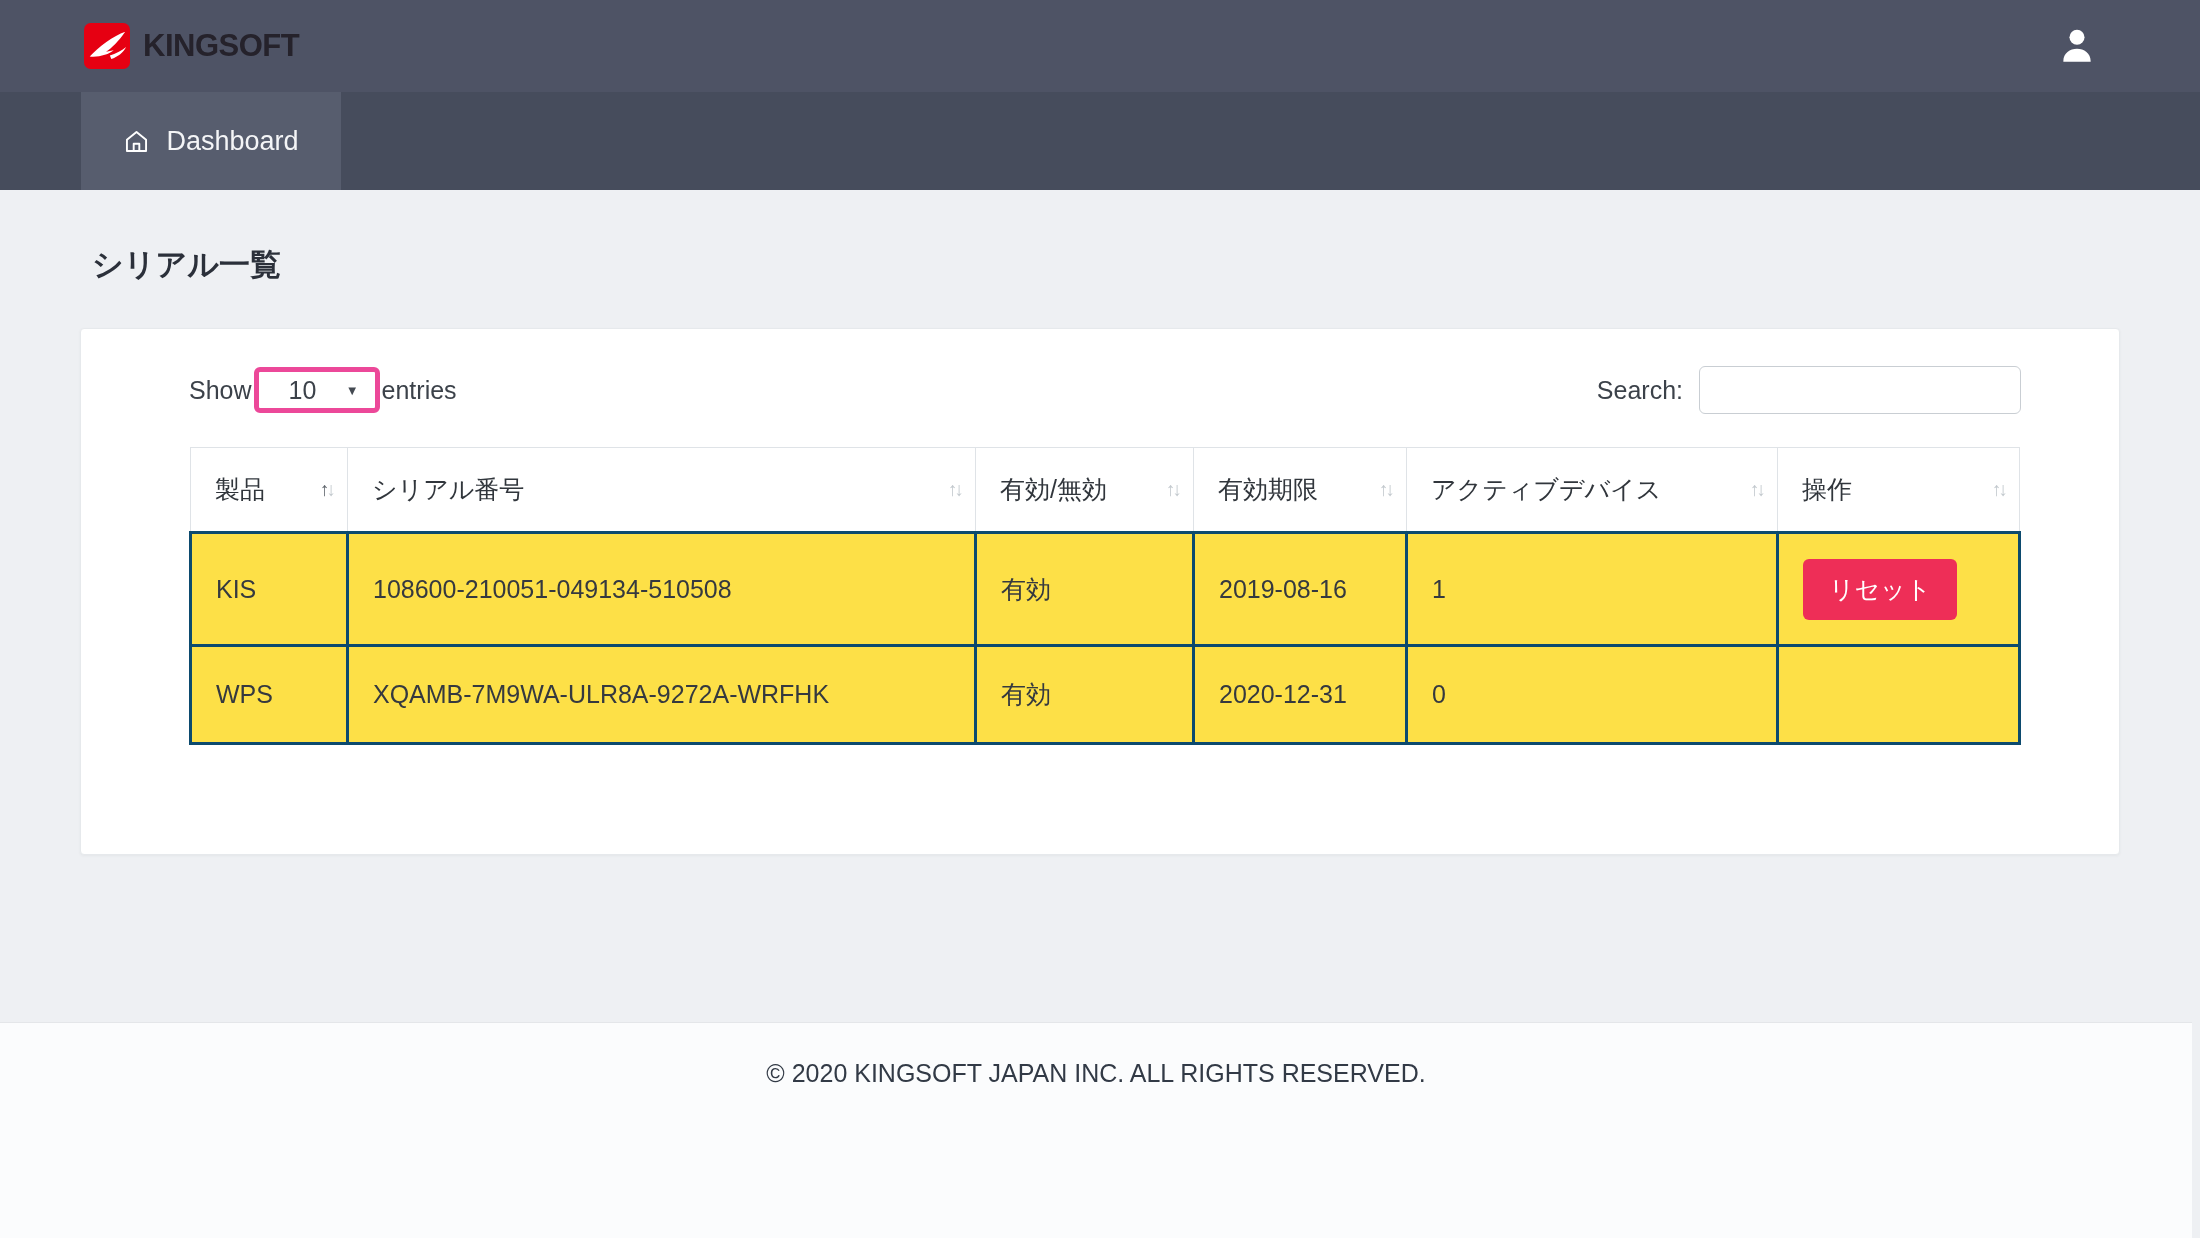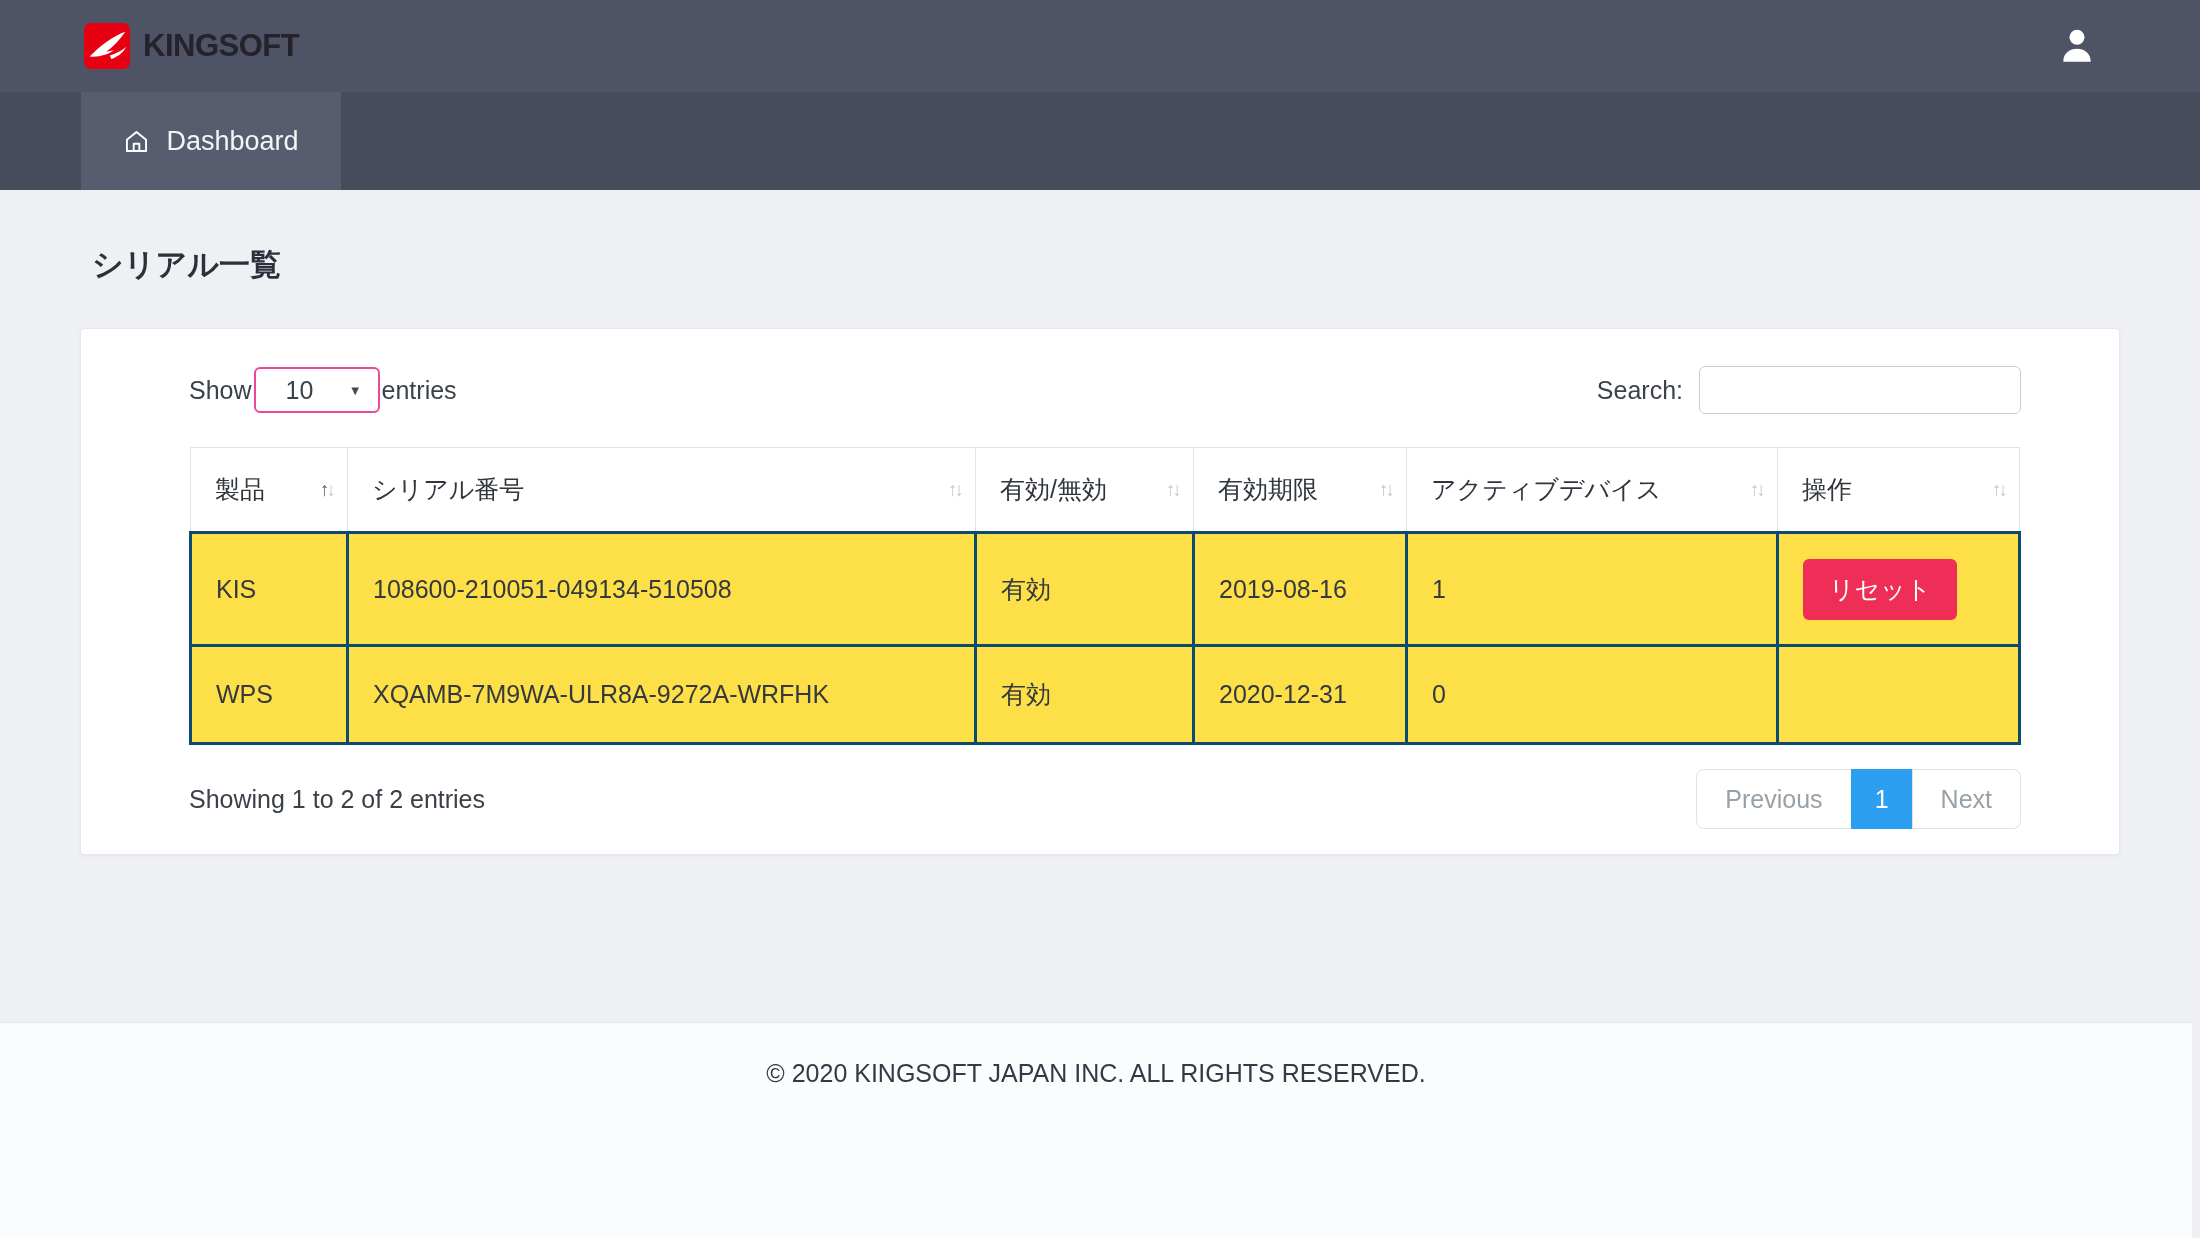--- a/index.html
+++ b/index.html
@@ -43,21 +43,21 @@
     border: 1px solid #e6e9ec; border-radius: 4px;
     box-shadow: 0 1px 3px rgba(40,50,60,0.05);
     padding: 30px 98px 0 108px;
   }
 
   
   .controls { display: flex; justify-content: space-between; align-items: center; height: 62px; }
   .length-wrap { display: flex; align-items: center; gap: 2px; font-size: 25px; color: #3c424a; }
   .length-select {
     width: 126px; height: 46px; background: #fff;
-    border: 2px solid #ec4899; border-radius: 6px;
+    border: 5px solid #ec4899; border-radius: 6px;
     display: flex; align-items: center; justify-content: space-between;
     padding: 0 16px 0 30px; font-size: 25px; color: #3c424a; cursor: pointer;
   }
   .length-select .caret { font-size: 13px; color: #444a52; }
   .search-wrap { display: flex; align-items: center; gap: 16px; font-size: 25px; color: #3c424a; }
   .search-input {
     width: 322px; height: 48px; border: 1px solid #c9ced3; border-radius: 6px;
     padding: 0 14px; font-size: 24px; color: #3c424a; outline: none;
     font-family: "Liberation Sans", "DejaVu Sans", sans-serif;
   }
@@ -219,28 +219,20 @@
             <td>WPS</td>
             <td>XQAMB-7M9WA-ULR8A-9272A-WRFHK</td>
             <td>有効</td>
             <td>2020-12-31</td>
             <td>0</td>
             <td></td>
           </tr>
         </tbody>
       </table>
 
-      <div class="table-footer">
-        <div class="table-info">Showing 1 to 2 of 2 entries</div>
-        <div class="pagination">
-          <button class="page-btn prev">Previous</button>
-          <button class="page-btn current">1</button>
-          <button class="page-btn next">Next</button>
-        </div>
-      </div>
 
     </div>
   </div>
 
   <div class="footer">
     <span>© 2020 KINGSOFT JAPAN INC. ALL RIGHTS RESERVED.</span>
   </div>
 
 </div>
 

